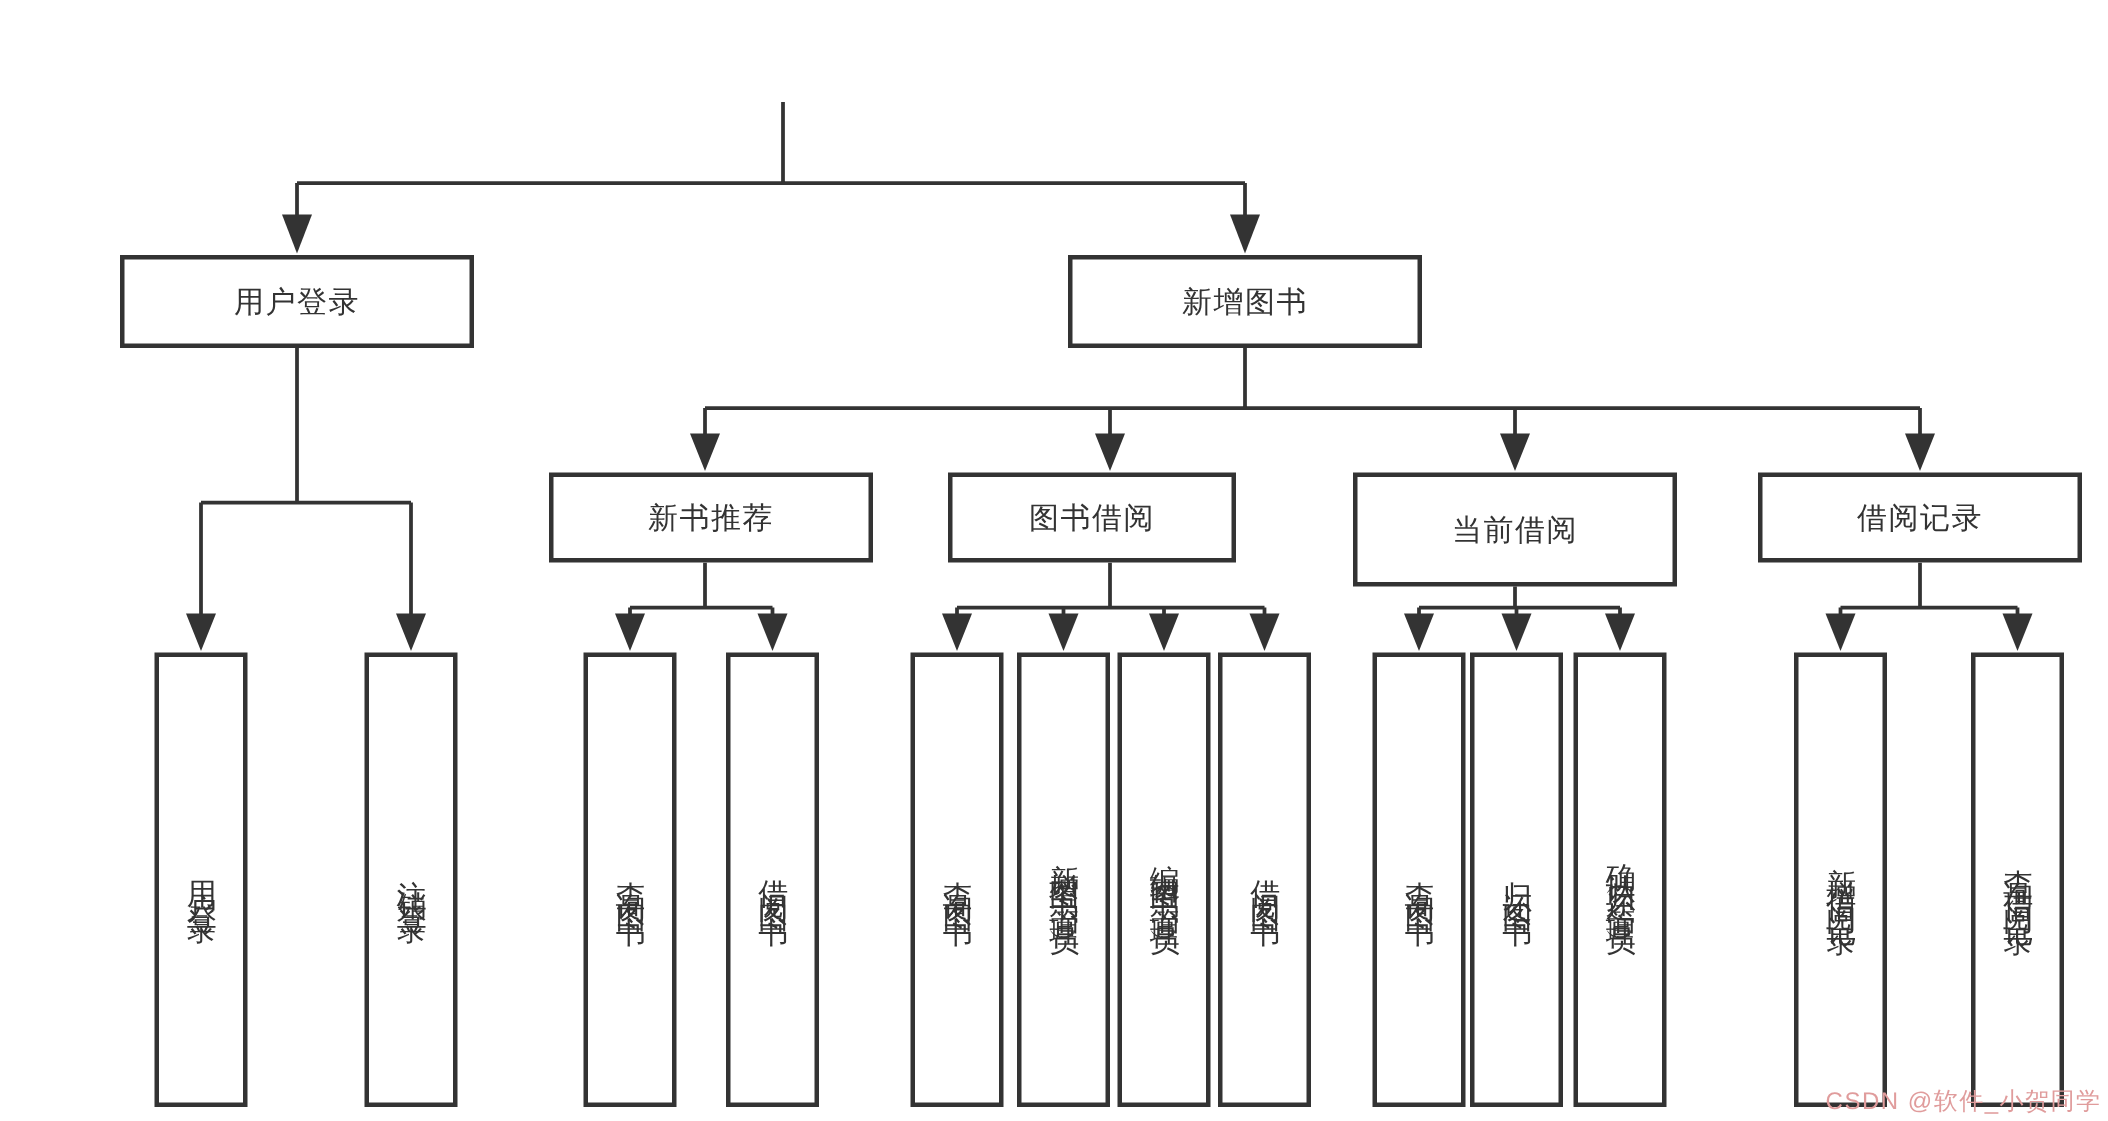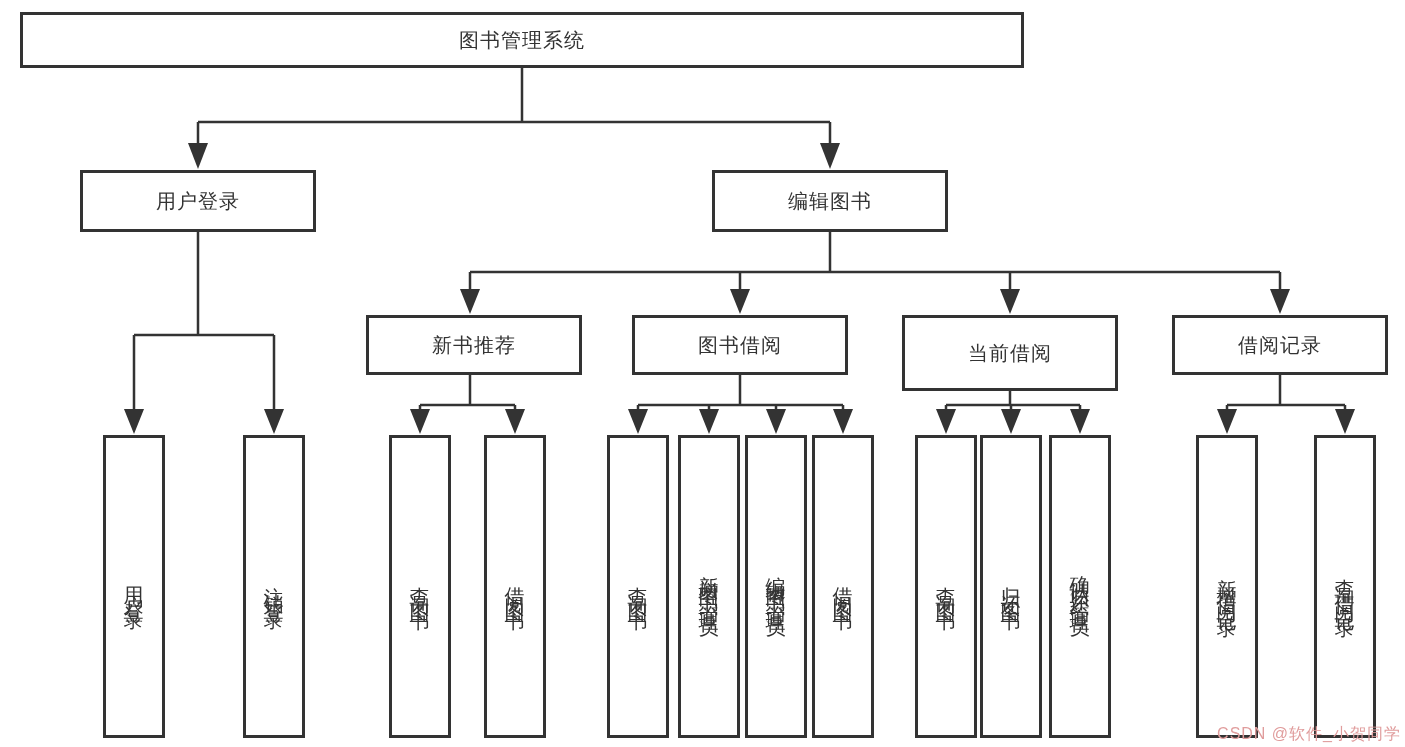--- a/index.html
+++ b/index.html
@@ -54,35 +54,32 @@
       <polygon points="766,409 786,409 776,434"></polygon>
       <polygon points="833,409 853,409 843,434"></polygon>
       <polygon points="936,409 956,409 946,434"></polygon>
       <polygon points="1001,409 1021,409 1011,434"></polygon>
       <polygon points="1070,409 1090,409 1080,434"></polygon>
       <polygon points="1217,409 1237,409 1227,434"></polygon>
       <polygon points="1335,409 1355,409 1345,434"></polygon>
     </g>
   </svg>
 
-  <div class="node hnode" style="left:20px;top:12px;width:1004px;height:56px;">
-    <span>图书管理系统</span>
-  </div>
 
   <div class="node hnode" style="left:80px;top:170px;width:236px;height:62px;">
     <span>用户登录</span>
   </div>
   <div class="node hnode" style="left:712px;top:170px;width:236px;height:62px;">
-    <span>编辑图书</span>
+    <span>新增图书</span>
   </div>
 
   <div class="node hnode" style="left:366px;top:315px;width:216px;height:60px;">
     <span>新书推荐</span>
   </div>
-  <div class="node hnode" style="left:632px;top:315px;width:216px;height:60px;">
+  <div class="node hnode" style="left:632px;top:315px;width:192px;height:60px;">
     <span>图书借阅</span>
   </div>
   <div class="node hnode" style="left:902px;top:315px;width:216px;height:76px;">
     <span>当前借阅</span>
   </div>
   <div class="node hnode" style="left:1172px;top:315px;width:216px;height:60px;">
     <span>借阅记录</span>
   </div>
 
   <div class="node leaf" style="left:103px;">

